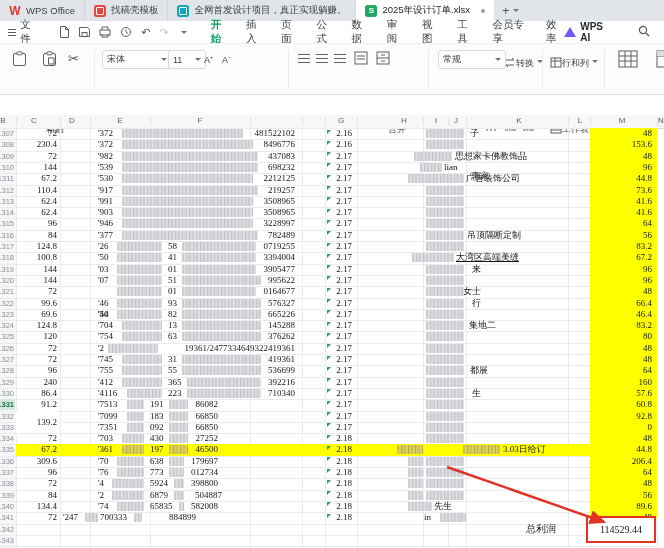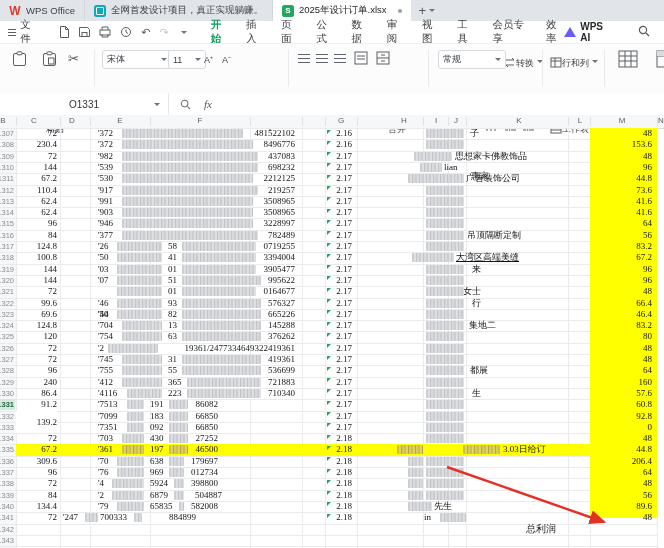--- a/index.html
+++ b/index.html
@@ -87,20 +87,24 @@
 </style>
 </head>
 <body>
 
 <div id="app">
 
   <div class="tabbar" id="tabbar">
       <div class="tab">
         <div class="tabicon ti-wps">W</div>
         <div class="tlabel" style="overflow: hidden; text-overflow: ellipsis;">WPS Office</div>
+      </div>
+      <div class="tab">
+        <div class="tabicon ti-docer"></div>
+        <div class="tlabel" style="overflow: hidden; text-overflow: ellipsis;">找稿壳模板</div>
       </div>
       <div class="tab">
         <div class="tabicon ti-teal"></div>
         <div class="tlabel" style="overflow: hidden; text-overflow: ellipsis;">全网首发设计项目，真正实现躺赚。</div>
       </div>
       <div class="tab active">
         <div class="tabicon ti-sheet">S</div>
         <div class="tlabel" style="overflow: hidden; text-overflow: ellipsis;">2025年设计订单.xlsx</div>
         <div class="unsaved-dot"></div>
       </div>
@@ -273,34 +277,20 @@
           <path d="M1 6h18M1 11h18M7 1v16M13 1v16" stroke="#5a5e63"></path>
         </svg></span>
     <span class="abs" style="left:608px;top:74px"><span class="tlab">条件格式</span><span class="car"></span></span>
     <span class="abs" style="left:656px;top:6px"><svg width="20" height="18" viewBox="0 0 20 18">
           <rect x="1" y="1" width="18" height="16" fill="none" stroke="#5a5e63"></rect>
           <path d="M1 6h18" stroke="#5a5e63"></path>
           <rect x="1" y="1" width="18" height="5" fill="#d9dde2"></rect>
         </svg></span>
   </div>
 
-  <div class="fbar">
-    <span class="namebox">
-        <span>O1331</span>
-        <span class="car"></span>
-      </span>
-    <span class="fsym" style="left:180px">
-        <svg width="11" height="11" viewBox="0 0 12 12">
-          <circle cx="5" cy="5" r="3.6" fill="none" stroke="#6a6e74" stroke-width="1.1"></circle>
-          <path d="M8 8l3 3" stroke="#6a6e74" stroke-width="1.1"></path>
-        </svg>
-      </span>
-    <span class="fsym fx" style="left:204px">fx</span>
-    <span style="position:absolute;left:226px;top:0;right:0;height:22px"></span>
-  </div>
 
   <div class="colheads" id="colheads">
       <div class="chsep" style="left: 16px;"></div>
       <div class="chsep" style="left: 60px;"></div>
       <div class="chsep" style="left: 90px;"></div>
       <div class="chsep" style="left: 150px;"></div>
       <div class="chsep" style="left: 250px;"></div>
       <div class="chsep" style="left: 302px;"></div>
       <div class="chsep" style="left: 325px;"></div>
       <div class="chsep" style="left: 357px;"></div>
@@ -705,21 +695,21 @@
         </div>
         <div class="grow" style="top: 248.6px;">
           <div class="rnum">
             <span style="margin-left: auto;">1329</span>
           </div>
           <div class="ct cr" style="left: 16px; width: 41px; height: 11.3px; line-height: 11.3px;">240</div>
           <div class="ct" style="left: 98px;">'412</div>
           <div class="blob" style="left: 121.6px; width: 40.4px;"></div>
           <div class="ct" style="left: 168px;">365</div>
           <div class="blob" style="left: 186.7px; width: 73.9px;"></div>
-          <div class="ct cr" style="right: 369px;">721883</div>
+          <div class="ct cr" style="right: 369px;">392216</div>
           <div class="tri"></div>
           <div class="ct cr" style="left: 326px; width: 26px;">2.17</div>
           <div class="blob" style="left: 426px; width: 38px;"></div>
           <div class="ct cr" style="left: 590px; width: 62px; padding-right: 2px;">160</div>
         </div>
         <div class="grow" style="top: 259.9px;">
           <div class="rnum">
             <span style="margin-left: auto;">1330</span>
           </div>
           <div class="ct cr" style="left: 16px; width: 41px; height: 11.3px; line-height: 11.3px;">86.4</div>
@@ -827,21 +817,21 @@
           <div class="blob" style="left: 408px; width: 15px;"></div>
           <div class="ct cr" style="left: 590px; width: 62px; padding-right: 2px;">206.4</div>
         </div>
         <div class="grow" style="top: 339px;">
           <div class="rnum">
             <span style="margin-left: auto;">1337</span>
           </div>
           <div class="ct cr" style="left: 16px; width: 41px; height: 11.3px; line-height: 11.3px;">96</div>
           <div class="ct" style="left: 98px;">'76</div>
           <div class="blob" style="left: 116.7px; width: 27.3px;"></div>
-          <div class="ct" style="left: 150px;">969</div>
+          <div class="ct" style="left: 150px;">773</div>
           <div class="blob" style="left: 168.7px; width: 14.9px;"></div>
           <div class="ct cr" style="right: 446px;">012734</div>
           <div class="tri"></div>
           <div class="ct cr" style="left: 326px; width: 26px;">2.18</div>
           <div class="blob" style="left: 426px; width: 38px;"></div>
           <div class="blob" style="left: 408px; width: 15px;"></div>
           <div class="ct cr" style="left: 590px; width: 62px; padding-right: 2px;">64</div>
         </div>
         <div class="grow" style="top: 350.3px;">
           <div class="rnum">
@@ -873,21 +863,21 @@
           <div class="ct cr" style="left: 326px; width: 26px;">2.18</div>
           <div class="blob" style="left: 426px; width: 38px;"></div>
           <div class="blob" style="left: 408px; width: 15px;"></div>
           <div class="ct cr" style="left: 590px; width: 62px; padding-right: 2px;">56</div>
         </div>
         <div class="grow" style="top: 372.9px;">
           <div class="rnum">
             <span style="margin-left: auto;">1340</span>
           </div>
           <div class="ct cr" style="left: 16px; width: 41px; height: 11.3px; line-height: 11.3px;">134.4</div>
-          <div class="ct" style="left: 98px;">'79</div>
+          <div class="ct" style="left: 98px;">'74</div>
           <div class="blob" style="left: 116.7px; width: 27.3px;"></div>
           <div class="ct" style="left: 150px;">65835</div>
           <div class="blob" style="left: 178.5px; width: 5.1px;"></div>
           <div class="ct cr" style="right: 446px;">582008</div>
           <div class="tri"></div>
           <div class="ct cr" style="left: 326px; width: 26px;">2.18</div>
           <div class="blob" style="left: 408px; width: 24px;"></div>
           <div class="ct" style="left: 434px;">先生</div>
           <div class="ct cr" style="left: 590px; width: 62px; padding-right: 2px;">89.6</div>
         </div>
@@ -912,20 +902,23 @@
             <span style="margin-left: auto;">1342</span>
           </div>
         </div>
         <div class="grow" style="top: 406.8px;">
           <div class="rnum">
             <span style="margin-left: auto;">1343</span>
           </div>
         </div>
       </div>
     <div class="totallabel">总利润</div>
+    <div class="totalbox">
+        <span>114529.44</span>
+      </div>
     <svg id="arrowsvg">
       <defs>
           <marker id="ah" markerWidth="8" markerHeight="8" refX="6" refY="3" orient="auto">
             <path d="M0 0L7 3L0 6z" fill="#e23226"></path>
           </marker>
         </defs>
       <line id="arrowline" stroke="#e23226" stroke-width="2.4" marker-end="url(#ah)" x1="447" y1="339" x2="604" y2="394"></line>
     </svg>
   </div>
 </div>

